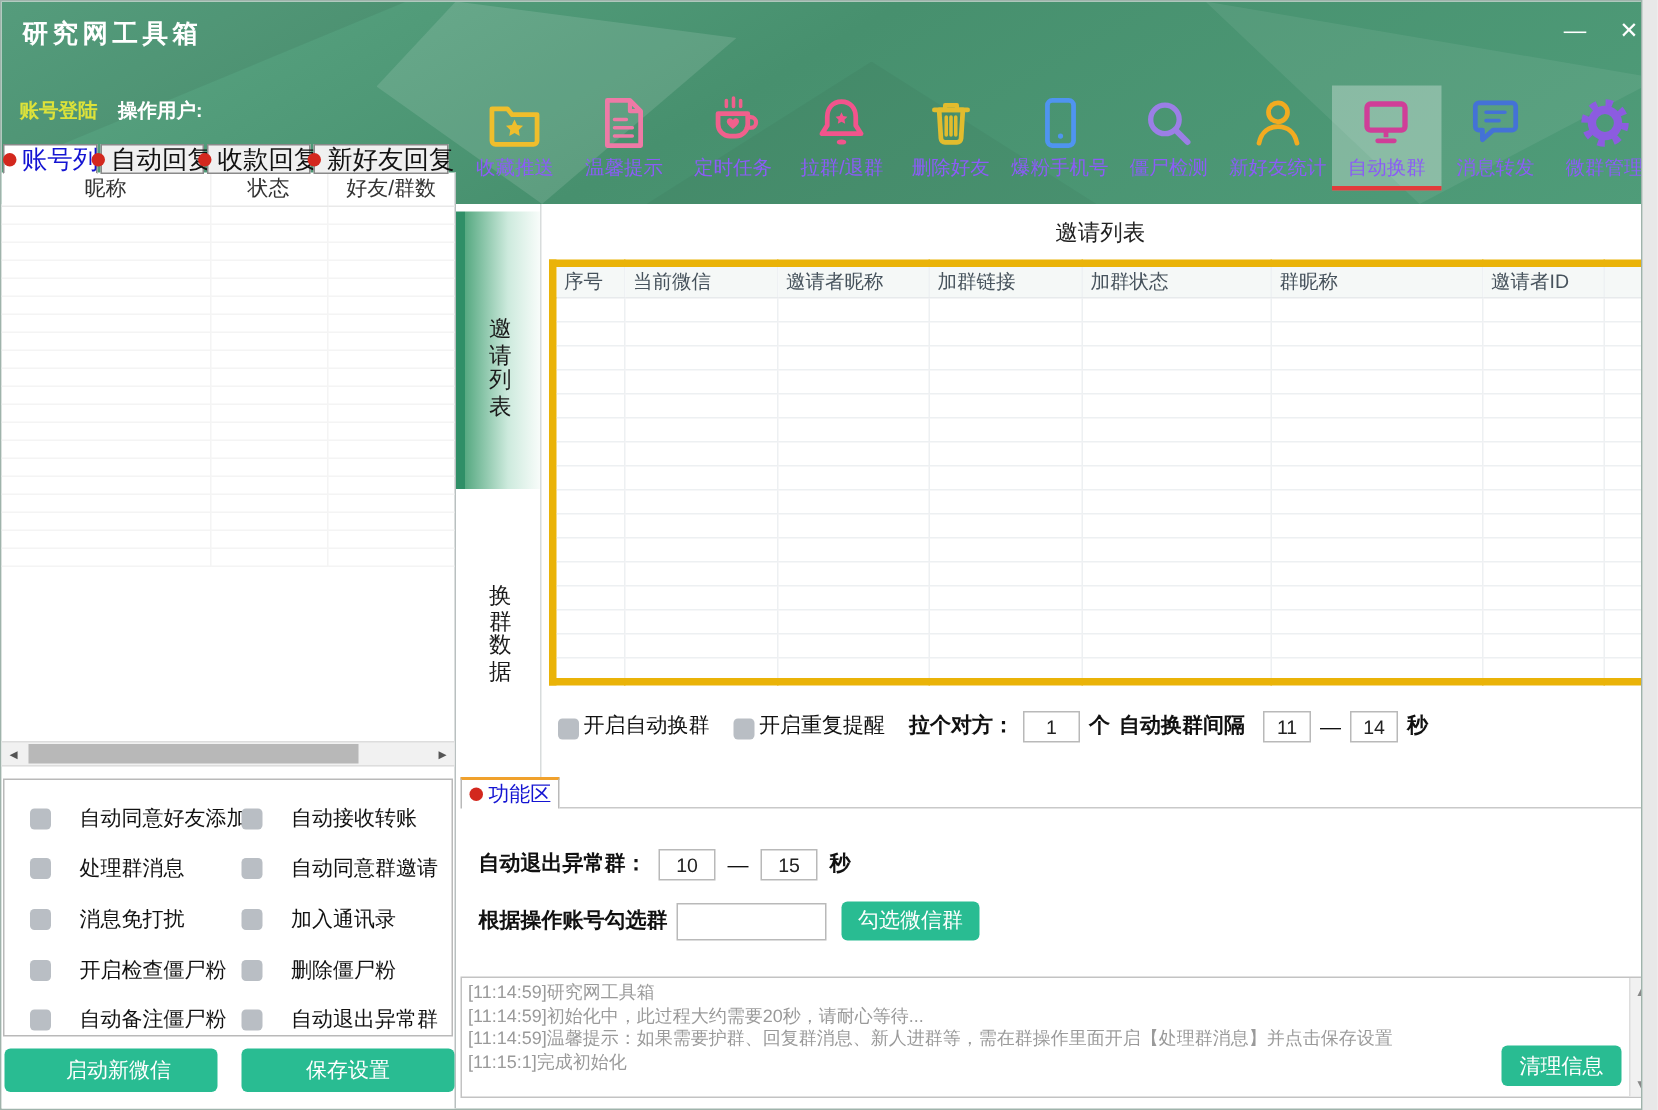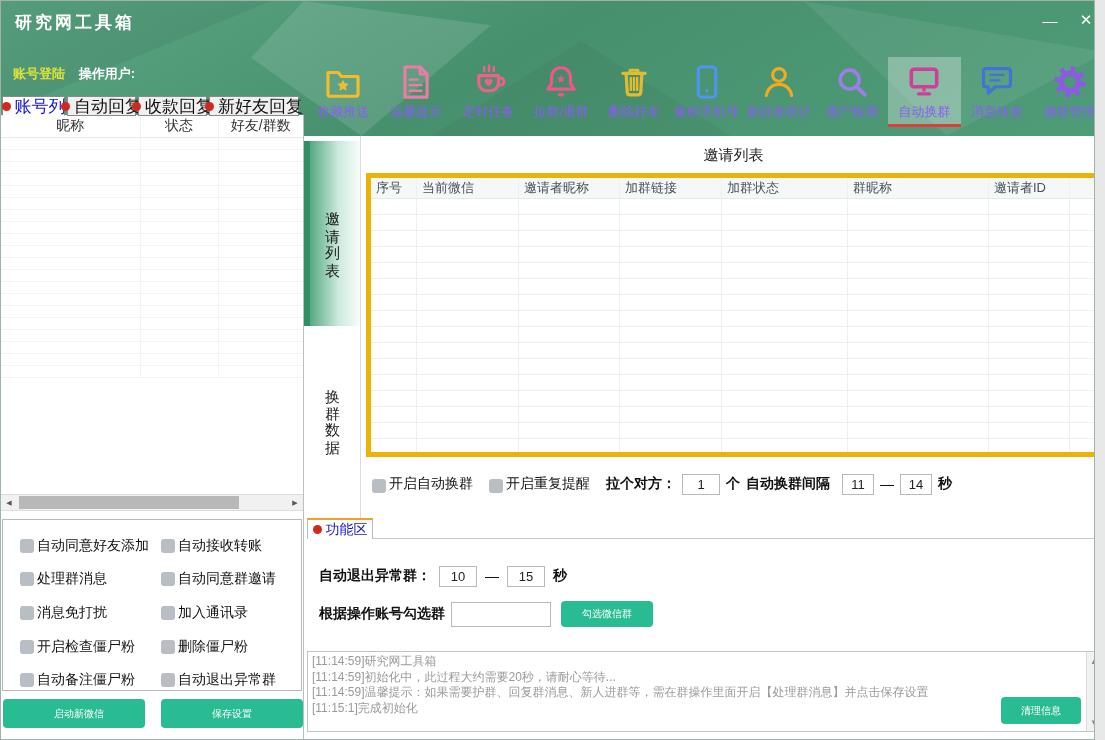--- a/index.html
+++ b/index.html
@@ -55,24 +55,24 @@
   
   .hscroll{position:absolute;left:0;top:379px;width:302px;height:17px;background:#f1f1f1;
     border-top:1px solid #ddd;border-bottom:1px solid #ddd;}
   .hs-arrow{position:absolute;top:0;width:16px;height:15px;color:#555;font-size:7px;
     display:flex;align-items:center;justify-content:center;cursor:pointer;}
   .hs-left{left:0;} .hs-right{right:0;}
   .hs-thumb{position:absolute;left:18px;top:1px;width:220px;height:13px;background:#b8b8b8;cursor:pointer;}
   
   .opt-box{position:absolute;left:1px;top:404px;width:300px;height:172px;border:1px solid #b9b9b9;
     background:#fff;padding:16px 0 0 17px;display:grid;grid-template-columns:141px 1fr;row-gap:14px;}
-  .opt-item{display:flex;align-items:center;gap:3px;font-size:14px;color:#111;cursor:pointer;white-space:nowrap;}
+  .opt-item{display:flex;align-items:center;gap:19px;font-size:14px;color:#111;cursor:pointer;white-space:nowrap;}
   .cbx{width:14px;height:14px;border-radius:3px;background:#b9bec4;flex:0 0 auto;}
   .lp-buttons{position:absolute;left:0;top:584px;width:303px;}
-  .green-btn{background:#29bc92;color:#fff;border:none;border-radius:4px;font-size:10px;
+  .green-btn{background:#29bc92;color:#fff;border:none;border-radius:4px;font-size:14px;
     cursor:pointer;font-family:inherit;}
   .btn-start{position:absolute;left:2px;width:142px;height:29px;padding-left:16px;}
   .btn-save{position:absolute;left:160px;width:142px;height:29px;}
   
   .vtab{position:absolute;width:56px;display:flex;align-items:center;justify-content:center;cursor:pointer;}
   .vtab-text{writing-mode:vertical-lr;text-orientation:upright;letter-spacing:17px;
     font-size:15px;color:#1a1a1a;}
   .vtab1{left:303px;top:140px;height:185px;
     background:linear-gradient(90deg,#2f8f67 0,#2f8f67 6px,#56a981 6px,#cdeadd 62%,#f8fcfa 100%);}
   .vtab2{left:303px;top:340px;height:140px;background:#fff;}
@@ -195,34 +195,34 @@
           <svg viewBox="0 0 48 48" fill="none">
             <rect x="13" y="5" width="22" height="38" rx="4" stroke="#4f94f0" stroke-width="4"></rect>
             <circle cx="24" cy="35" r="2.2" fill="#4f94f0"></circle>
           </svg>
         </span>
       <span class="tb-label">爆粉手机号</span>
     </div>
     <div class="tb-item">
       <span>
           <svg viewBox="0 0 48 48" fill="none">
+            <circle cx="21" cy="21" r="12" stroke="#9b7fe6" stroke-width="4.5"></circle>
+            <path d="M30 30l10 10" stroke="#9b7fe6" stroke-width="5" stroke-linecap="round"></path>
+          </svg>
+        </span>
+      <span class="tb-label">僵尸检测</span>
+    </div>
+    <div class="tb-item">
+      <span>
+          <svg viewBox="0 0 48 48" fill="none">
             <circle cx="24" cy="15" r="8" stroke="#f2ab20" stroke-width="4"></circle>
             <path d="M8 41c2-9.5 8.5-14 16-14s14 4.5 16 14" stroke="#f2ab20" stroke-width="4" stroke-linecap="round"></path>
           </svg>
         </span>
       <span class="tb-label">新好友统计</span>
-    </div>
-    <div class="tb-item">
-      <span>
-          <svg viewBox="0 0 48 48" fill="none">
-            <circle cx="21" cy="21" r="12" stroke="#9b7fe6" stroke-width="4.5"></circle>
-            <path d="M30 30l10 10" stroke="#9b7fe6" stroke-width="5" stroke-linecap="round"></path>
-          </svg>
-        </span>
-      <span class="tb-label">僵尸检测</span>
     </div>
     <div class="tb-item sel">
       <span>
           <svg viewBox="0 0 48 48" fill="none">
             <rect x="8" y="8" width="32" height="22" rx="3" stroke="#cf3e98" stroke-width="4.5"></rect>
             <path d="M24 30v6" stroke="#cf3e98" stroke-width="4"></path>
             <rect x="15" y="37" width="18" height="4" rx="2" fill="#cf3e98"></rect>
           </svg>
         </span>
       <span class="tb-label">自动换群</span>

